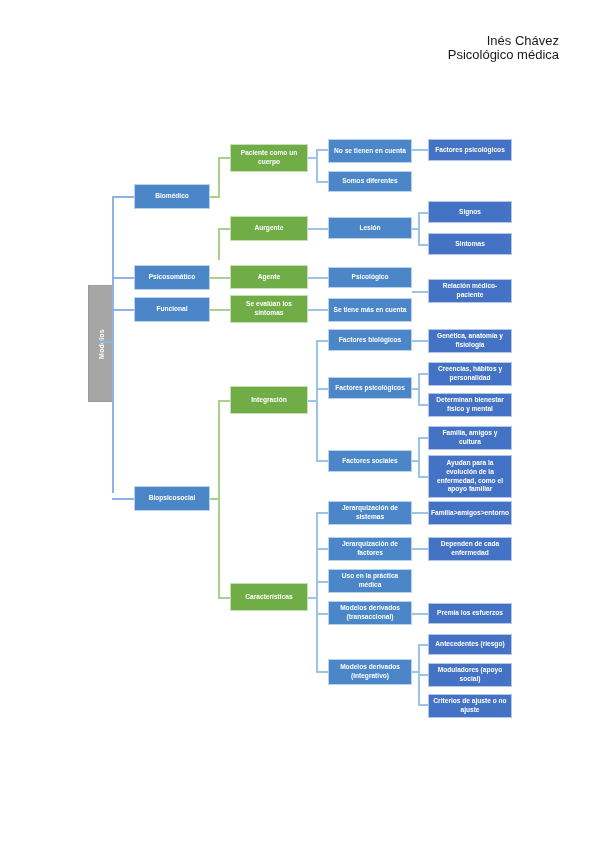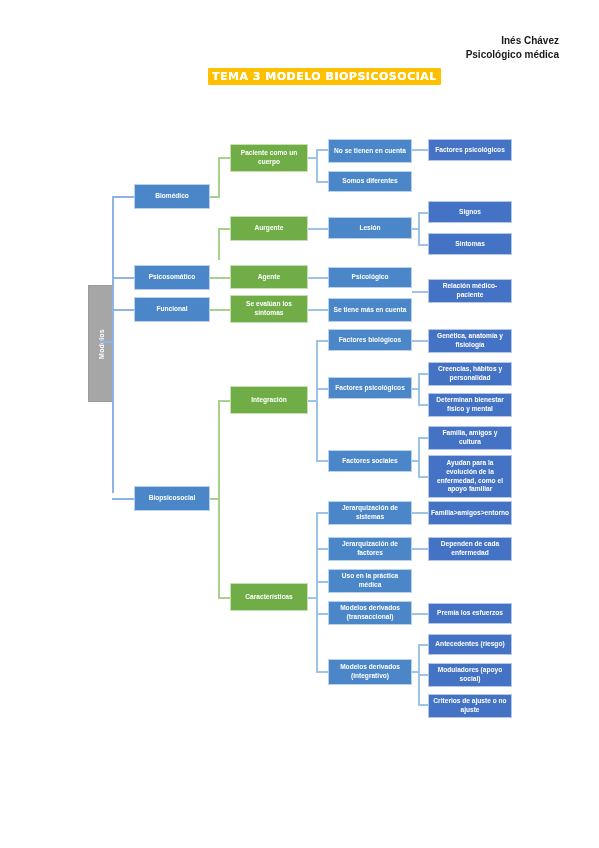--- a/index.html
+++ b/index.html
@@ -1,19 +1,19 @@
 <!DOCTYPE html>
 <html><head>
 <meta charset="utf-8">
 <style>
   html,body{margin:0;padding:0;background:#f2f2f2;}
   body{font-family:"Liberation Sans",sans-serif;}
   .page{position:relative;width:599px;height:848px;background:#ffffff;overflow:hidden;}
 
-  .hdr{position:absolute;right:40px;top:34px;text-align:right;font-size:10px;font-weight:bold;color:#1a1a1a;line-height:14px;}
+  .hdr{position:absolute;right:40px;top:34px;text-align:right;font-size:13px;font-weight:normal;color:#1a1a1a;line-height:14px;}
 
   .title{position:absolute;left:208px;top:68px;font-family:"DejaVu Sans",sans-serif;font-weight:bold;font-size:11px;letter-spacing:.5px;color:#ffffff;
          background:#FFC000;padding:2px 4px;border-radius:1px;white-space:nowrap;
          text-shadow:0 0 0 #fff;}
 
   .root{position:absolute;left:88px;top:285px;width:24px;height:115px;background:#A6A6A6;border:1px solid #9c9c9c;}
   .root span{display:block;position:absolute;left:50%;top:50%;transform:translate(-50%,-50%) rotate(-90deg);
              white-space:nowrap;font-size:7px;font-weight:bold;color:#ffffff;letter-spacing:.2px;}
 
   .node{position:absolute;box-sizing:border-box;display:flex;align-items:center;justify-content:center;
@@ -30,21 +30,20 @@
 </head>
 <body>
 
 <div class="page">
 
   <div class="hdr">
     <div>Inés Chávez</div>
     <div>Psicológico médica</div>
   </div>
 
-  <div class="title">TEMA 3 MODELO BIOPSICOSOCIAL</div>
 
   <div class="root">
     <span>Modelos</span>
   </div>
 
   <div class="ln lb" style="left:112px;top:196px;width:2px;height:297px;"></div>
   <div class="ln lb" style="left:112px;top:196px;width:22px;height:2px;"></div>
   <div class="ln lb" style="left:112px;top:277px;width:22px;height:2px;"></div>
   <div class="ln lb" style="left:112px;top:309px;width:22px;height:2px;"></div>
   <div class="ln lb" style="left:112px;top:498px;width:22px;height:2px;"></div>

